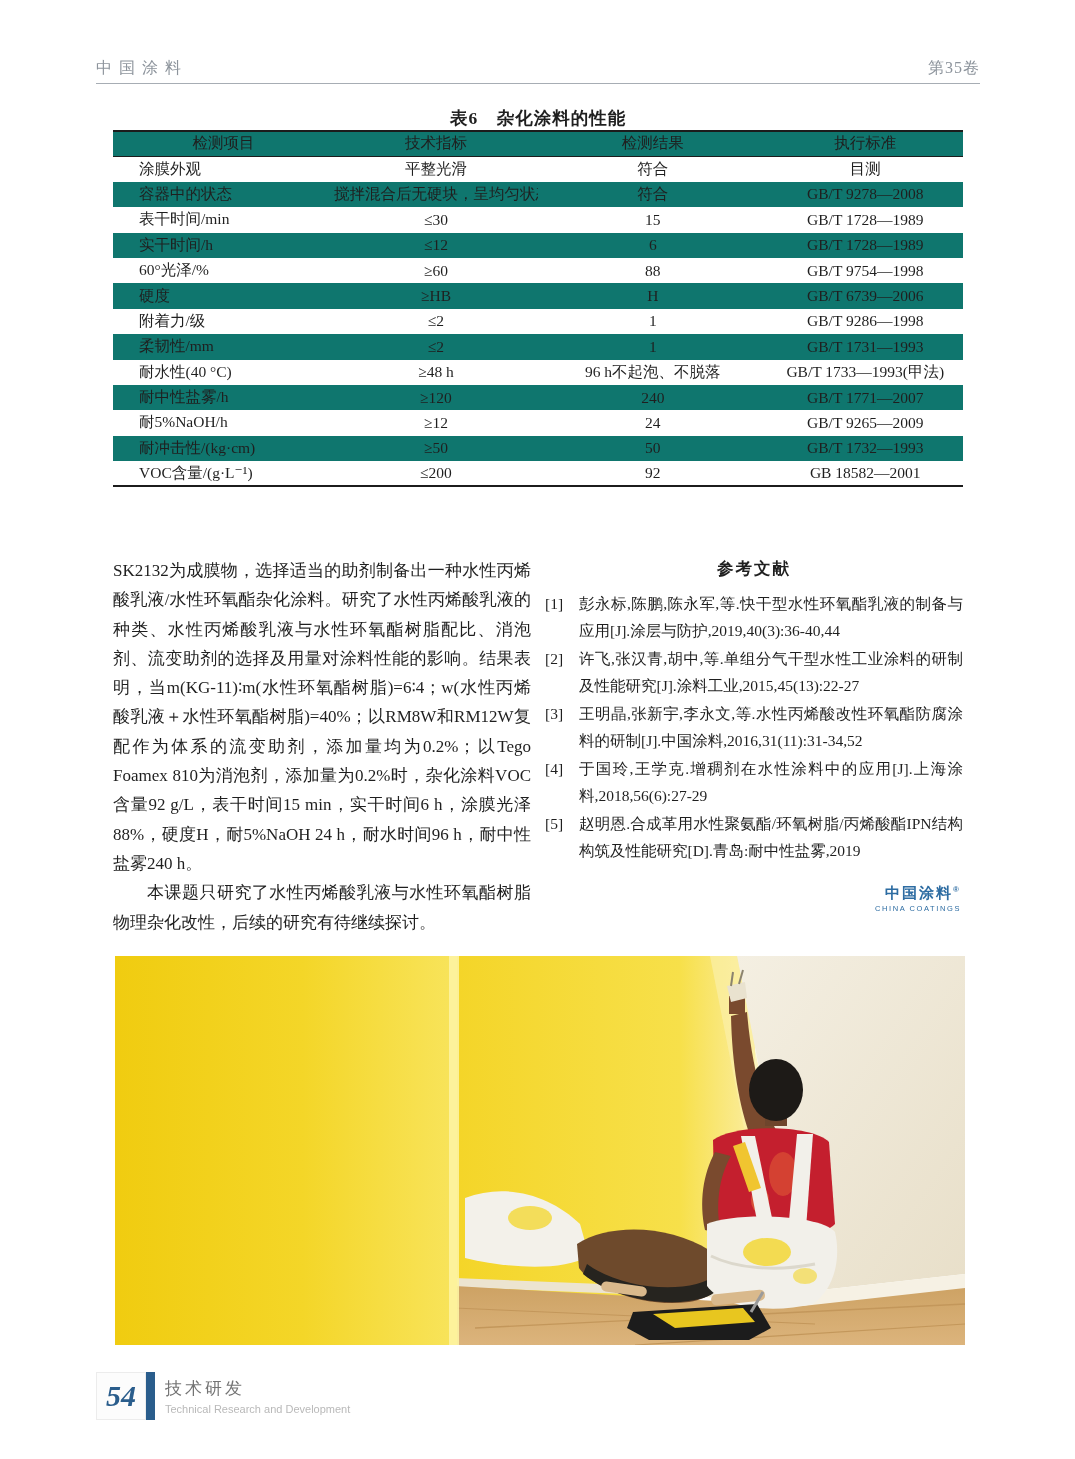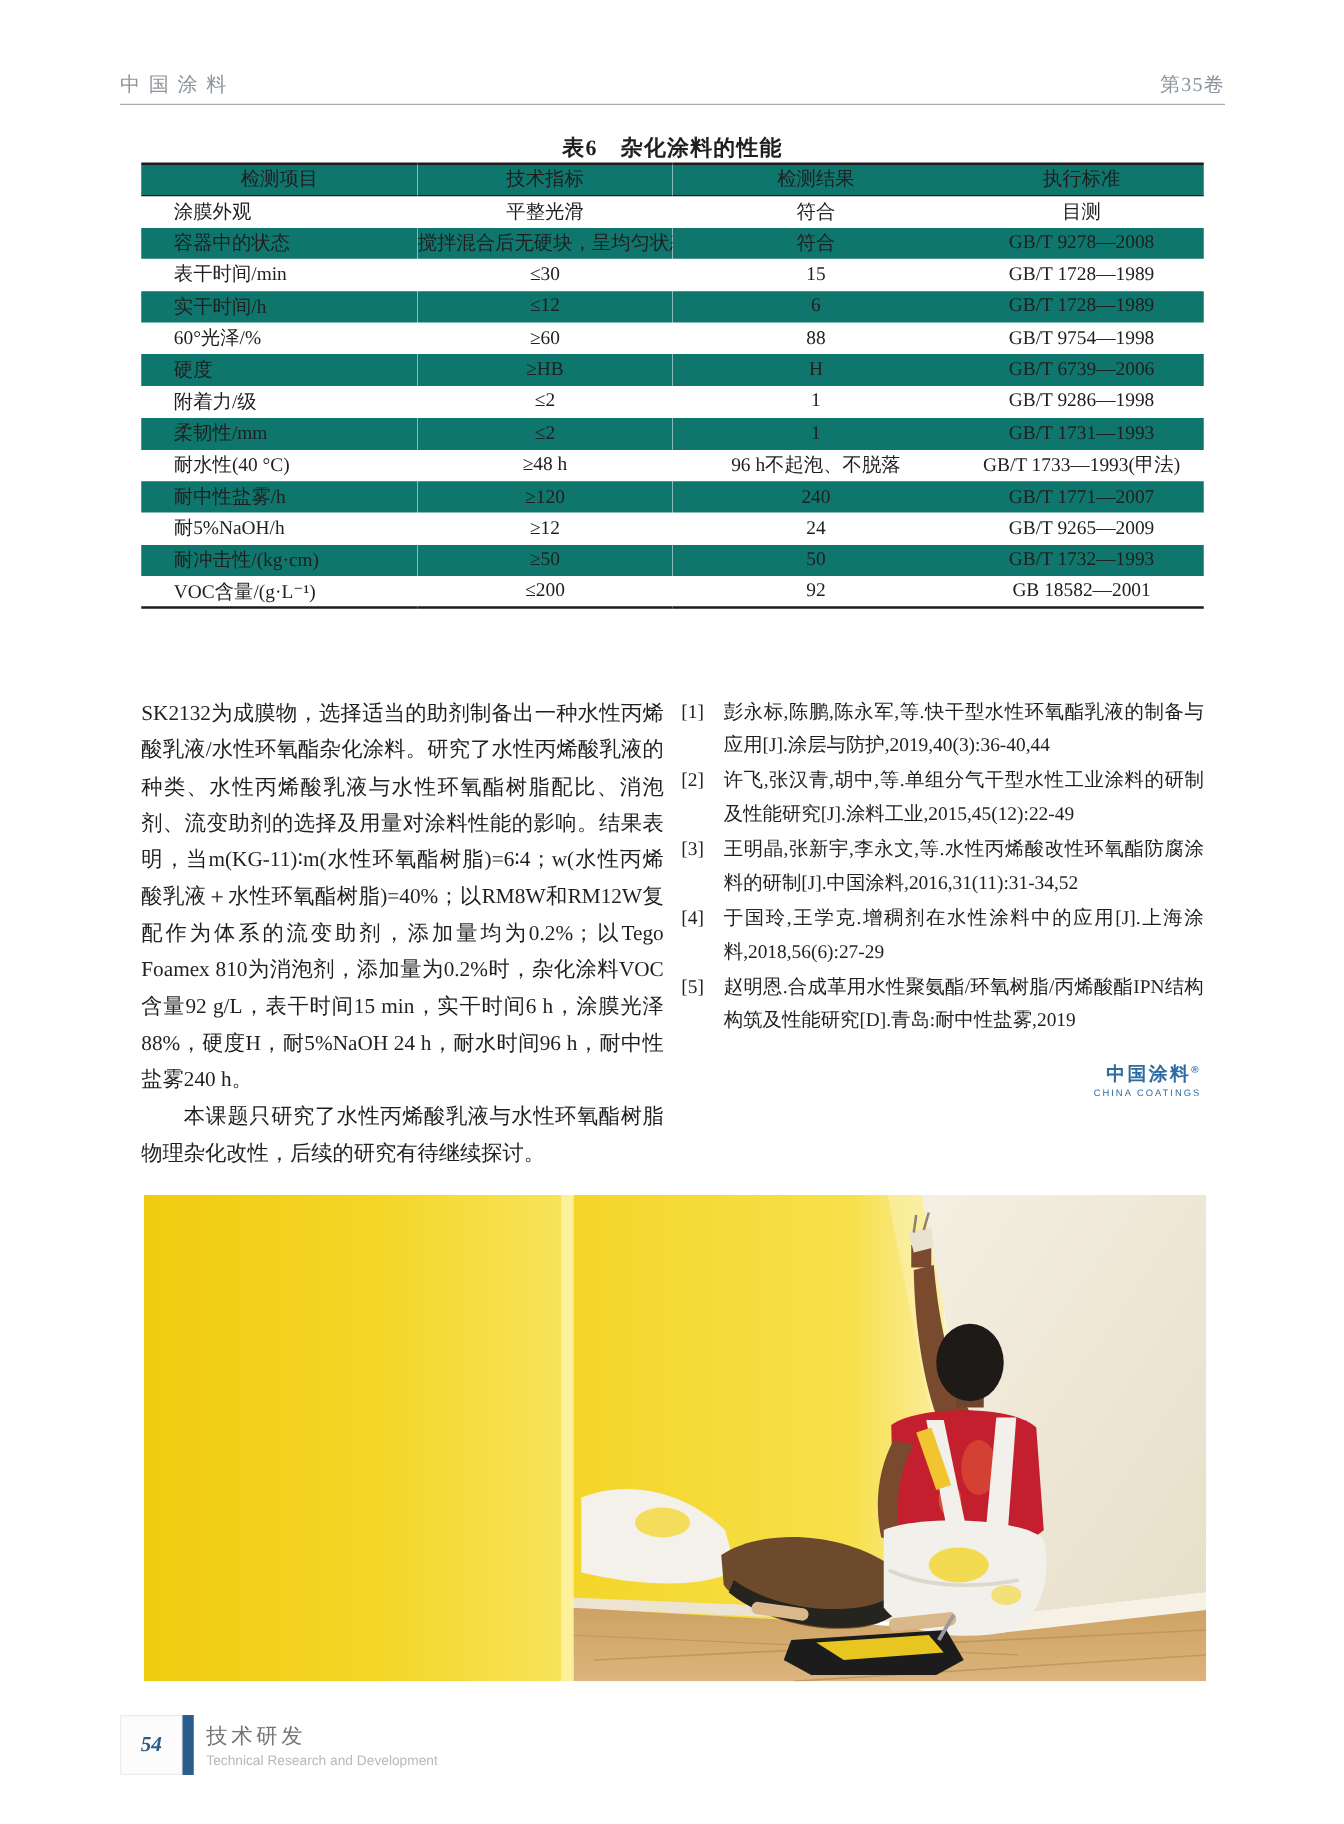--- a/index.html
+++ b/index.html
@@ -55,21 +55,21 @@
   .logo .en { font-size:7.5px; letter-spacing:1.6px; margin-top:1px;
     font-family:"Liberation Sans","DejaVu Sans",sans-serif; }
   
   .photo { position:absolute; left:115px; top:956px; width:850px; height:389px; }
   .photo svg { display:block; width:100%; height:100%; }
   
   .footer { position:absolute; left:96px; top:1372px; display:flex; align-items:stretch; height:48px; }
   .pagenum-box {
     width:50px; height:48px; display:flex; align-items:center; justify-content:center;
     background:#fcfcfc; border:1px solid #ececec;
-    color:#2a5d8c; font-style:italic; font-weight:bold; font-size:17px;
+    color:#2a5d8c; font-style:italic; font-weight:bold; font-size:30px;
   }
   .footer .bar { width:9px; height:48px; background:#2a5d8c; }
   .footer .sect { margin-left:10px; display:flex; flex-direction:column; justify-content:center; }
   .sect-cn { font-size:17px; color:#737373; letter-spacing:3px;
     font-family:"Liberation Sans","DejaVu Sans",sans-serif; }
   .sect-en { font-size:11px; color:#b9b9b9; margin-top:3px;
     font-family:Liberation Sans, sans-serif; }
 </style>
 </head>
 <body>
@@ -180,28 +180,29 @@
       </tbody>
     </table>
   </div>
 
   <div class="columns">
     <div class="col col-left">
       <p>SK2132为成膜物，选择适当的助剂制备出一种水性丙烯酸乳液/水性环氧酯杂化涂料。研究了水性丙烯酸乳液的种类、水性丙烯酸乳液与水性环氧酯树脂配比、消泡剂、流变助剂的选择及用量对涂料性能的影响。结果表明，当m(KG-11)∶m(水性环氧酯树脂)=6∶4；w(水性丙烯酸乳液＋水性环氧酯树脂)=40%；以RM8W和RM12W复配作为体系的流变助剂，添加量均为0.2%；以Tego Foamex 810为消泡剂，添加量为0.2%时，杂化涂料VOC含量92 g/L，表干时间15 min，实干时间6 h，涂膜光泽88%，硬度H，耐5%NaOH 24 h，耐水时间96 h，耐中性盐雾240 h。</p>
       <p class="indent">本课题只研究了水性丙烯酸乳液与水性环氧酯树脂物理杂化改性，后续的研究有待继续探讨。</p>
     </div>
     <div class="col col-right">
+      <div class="refs-heading">参考文献</div>
       <ul class="refs">
         <li>
           <span class="ref-label">[1]</span>
           <span class="ref-text">彭永标,陈鹏,陈永军,等.快干型水性环氧酯乳液的制备与应用[J].涂层与防护,2019,40(3):36-40,44</span>
         </li>
         <li>
           <span class="ref-label">[2]</span>
-          <span class="ref-text">许飞,张汉青,胡中,等.单组分气干型水性工业涂料的研制及性能研究[J].涂料工业,2015,45(12):22-49</span>
+          <span class="ref-text">许飞,张汉青,胡中,等.单组分气干型水性工业涂料的研制及性能研究[J].涂料工业,2015,45(13):22-27</span>
         </li>
         <li>
           <span class="ref-label">[3]</span>
           <span class="ref-text">王明晶,张新宇,李永文,等.水性丙烯酸改性环氧酯防腐涂料的研制[J].中国涂料,2016,31(11):31-34,52</span>
         </li>
         <li>
           <span class="ref-label">[4]</span>
           <span class="ref-text">于国玲,王学克.增稠剂在水性涂料中的应用[J].上海涂料,2018,56(6):27-29</span>
         </li>
         <li>

